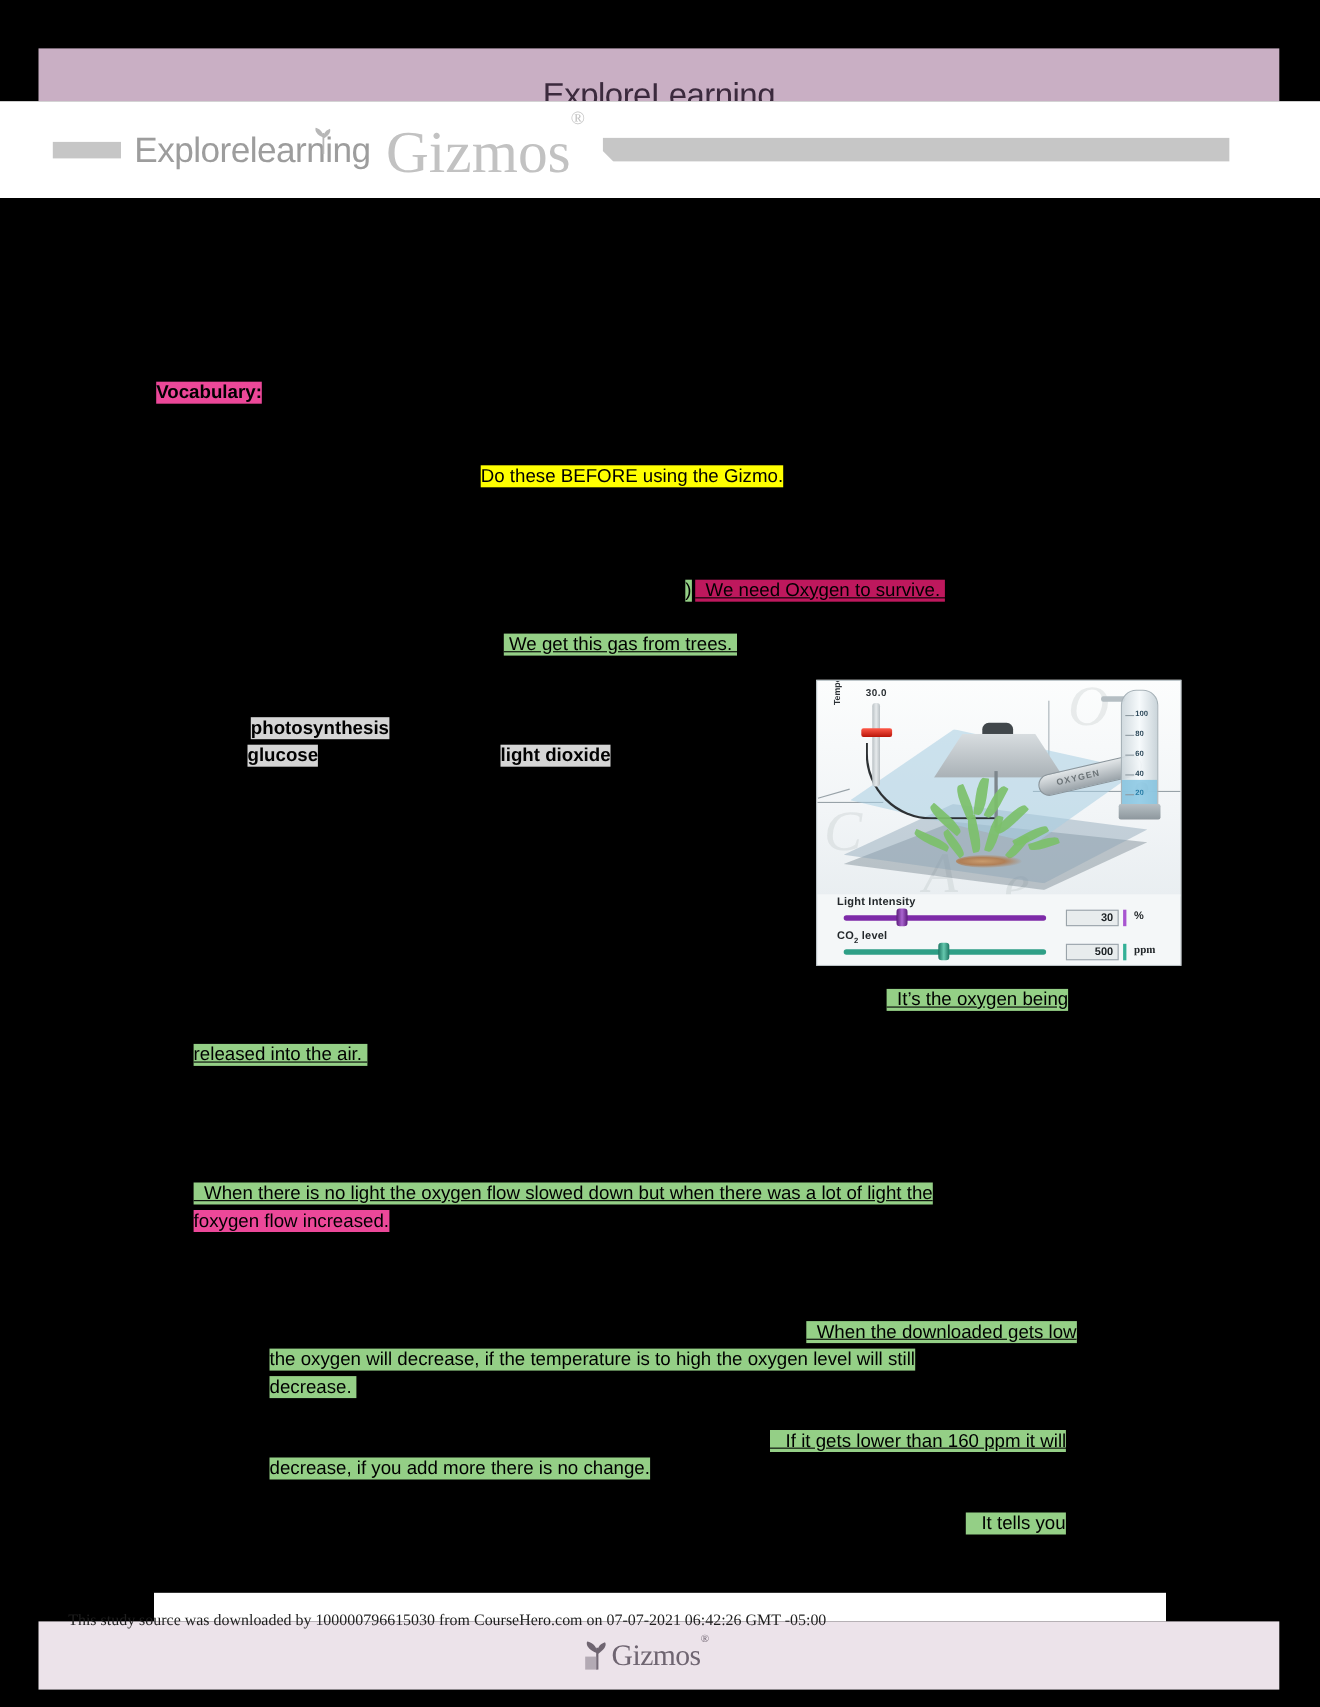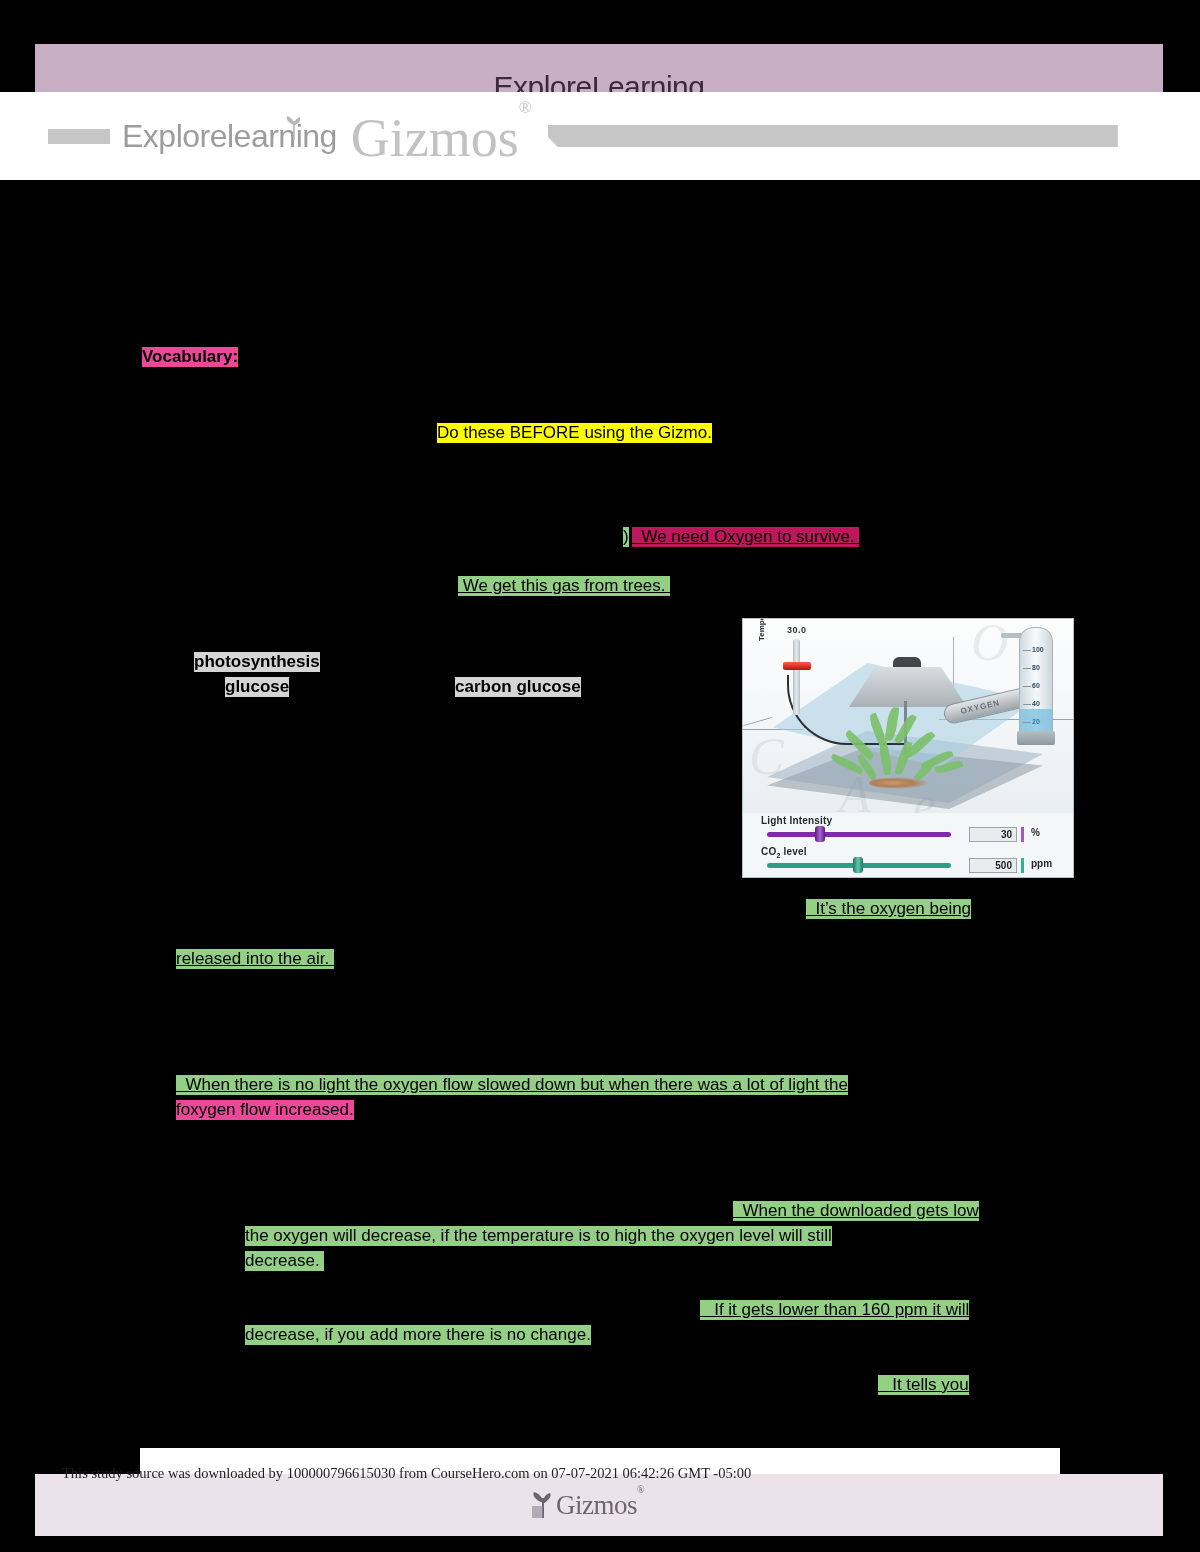--- a/index.html
+++ b/index.html
@@ -416,33 +416,33 @@
 </div>
 
 <div class="body-area"></div>
 
 <div id="frag-layer">
     <span class="frag" style="background: #ec4899; font-weight: bold; left: 142px; top: 347px; font-size: 17px;">Vocabulary:</span>
     <span class="frag" style="background: rgb(255, 255, 0); left: 437px; top: 423px; font-size: 17px;">Do these BEFORE using the Gizmo.</span>
     <span class="frag" style="background: rgb(148, 207, 134); left: 623px; top: 527px; font-size: 17px;">)</span>
     <span class="frag" style="background: #be185d; text-decoration: underline; left: 632px; top: 527px; font-size: 17px;">  We need Oxygen to survive. </span>
     <span class="frag" style="background: rgb(148, 207, 134); text-decoration: underline; left: 458px; top: 576px; font-size: 17px;"> We get this gas from trees. </span>
-    <span class="frag" style="background: rgb(213, 213, 213); font-weight: bold; left: 194px; top: 652px; font-size: 17px; text-align: right;">photosynthesis</span>
+    <span class="frag" style="background: rgb(213, 213, 213); font-weight: bold; left: 228px; top: 652px; font-size: 17px; text-align: right;">photosynthesis</span>
     <span class="frag" style="background: rgb(213, 213, 213); font-weight: bold; left: 225px; top: 677px; font-size: 17px;">glucose</span>
-    <span class="frag" style="background: rgb(213, 213, 213); font-weight: bold; left: 455px; top: 677px; font-size: 17px;">carbon glucose</span>
+    <span class="frag" style="background: rgb(213, 213, 213); font-weight: bold; left: 455px; top: 677px; font-size: 17px;">light dioxide</span>
     <span class="frag" style="background: rgb(148, 207, 134); text-decoration: underline; left: 806px; top: 899px; font-size: 17px;">  It’s the oxygen being</span>
     <span class="frag" style="background: rgb(148, 207, 134); text-decoration: underline; left: 176px; top: 949px; font-size: 17px;">released into the air. </span>
     <span class="frag" style="background: rgb(148, 207, 134); text-decoration: underline; left: 176px; top: 1075px; font-size: 17px;">  When there is no light the oxygen flow slowed down but when there was a lot of light the</span>
     <span class="frag" style="background: #ec4899; left: 176px; top: 1100px; font-size: 17px;">foxygen flow increased.</span>
     <span class="frag" style="background: rgb(148, 207, 134); text-decoration: underline; left: 733px; top: 1201px; font-size: 17px;">  When the downloaded gets low</span>
     <span class="frag" style="background: rgb(148, 207, 134); left: 245px; top: 1226px; font-size: 17px;">the oxygen will decrease, if the temperature is to high the oxygen level will still</span>
     <span class="frag" style="background: rgb(148, 207, 134); left: 245px; top: 1251px; font-size: 17px;">decrease. </span>
     <span class="frag" style="background: rgb(148, 207, 134); text-decoration: underline; left: 700px; top: 1300px; font-size: 17px;">   If it gets lower than 160 ppm it will</span>
     <span class="frag" style="background: rgb(148, 207, 134); left: 245px; top: 1325px; font-size: 17px;">decrease, if you add more there is no change.</span>
-    <span class="frag" style="background: rgb(148, 207, 134); text-decoration: underline; left: 878px; top: 1375px; font-size: 17px;">   It tells you</span>
+    <span class="frag" style="background: rgb(148, 207, 134); left: 878px; top: 1375px; font-size: 17px;">   It tells you</span>
   </div>
 
 <div class="gizmo">
   <div class="gz-stage">
 
     <div class="gz-wm" style="left:6px;  top:108px;">C</div>
     <div class="gz-wm" style="left:96px; top:146px;">A</div>
     <div class="gz-wm" style="left:228px;top:-6px;">O</div>
     <div class="gz-wm" style="left:170px;top:156px;">e</div>
 
@@ -512,21 +512,21 @@
     <div class="ctl-caret" style="left:278px; top:14px; background:#a855d0;"></div>
     <div class="ctl-unit" style="left:288px; top:14px;">%</div>
 
     <div class="ctl-label" style="left:18px; top:33px;">
       <span>CO</span><sub>2</sub><span> level</span>
     </div>
     <div class="slider-track" style="left:24px; top:50px; width:184px; background:#2e9f86;"></div>
     <div class="slider-knob" style="left:110px; top:44px; background:linear-gradient(90deg,#1d7663,#65c8ae,#1d7663);"></div>
     <div class="ctl-box" style="left:226px; top:45px;">500</div>
     <div class="ctl-caret" style="left:278px; top:45px; background:#33b096;"></div>
-    <div class="ctl-unit" style="left:288px; top:45px;">ppm</div>
+    <div class="ctl-unit" style="left:288px; top:45px;font-family:Liberation Serif, serif;">ppm</div>
   </div>
 </div>
 
 <div class="bottom-white"></div>
 <div class="footer-band"></div>
 <div class="footer-note">This study source was downloaded by 100000796615030 from CourseHero.com on 07-07-2021 06:42:26 GMT -05:00</div>
 <div class="footer-logo">
   <span class="fl-wrap">
     <svg class="fl-mark" width="24" height="26" viewBox="0 0 24 26">
       <path d="M13 26 C13 16 13 10 13 6" stroke="#6f6571" stroke-width="2" fill="none"></path>

